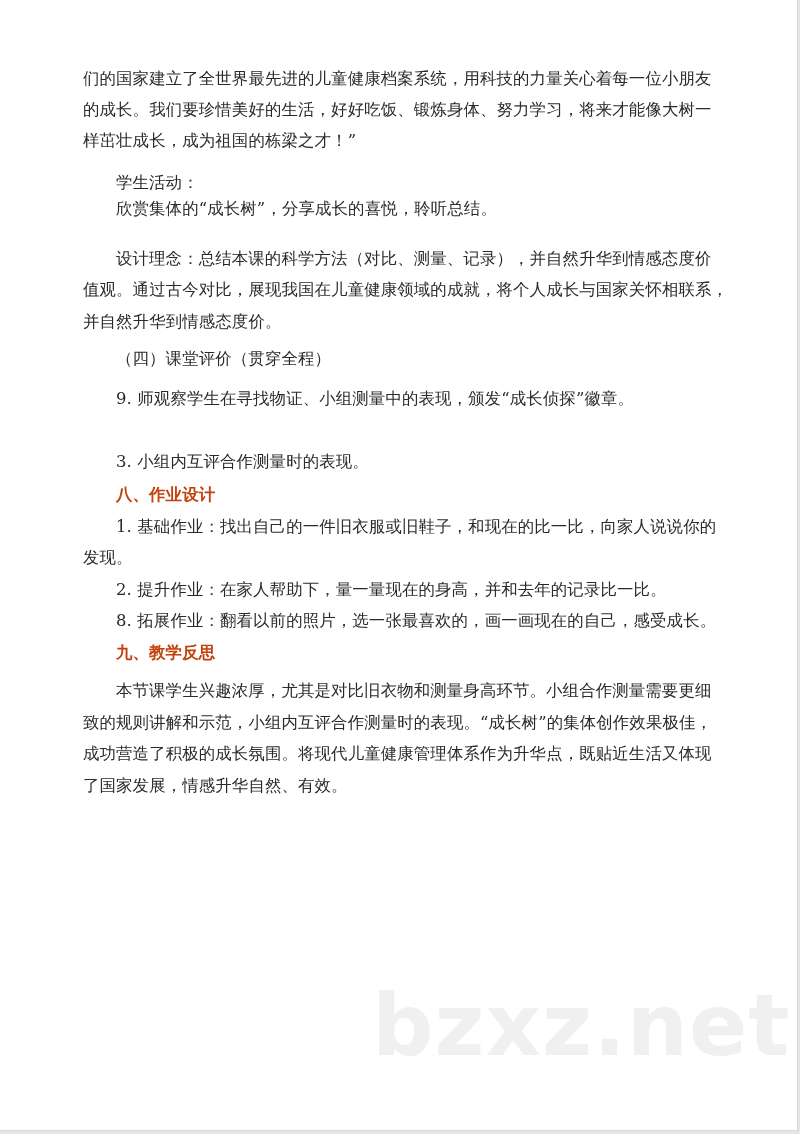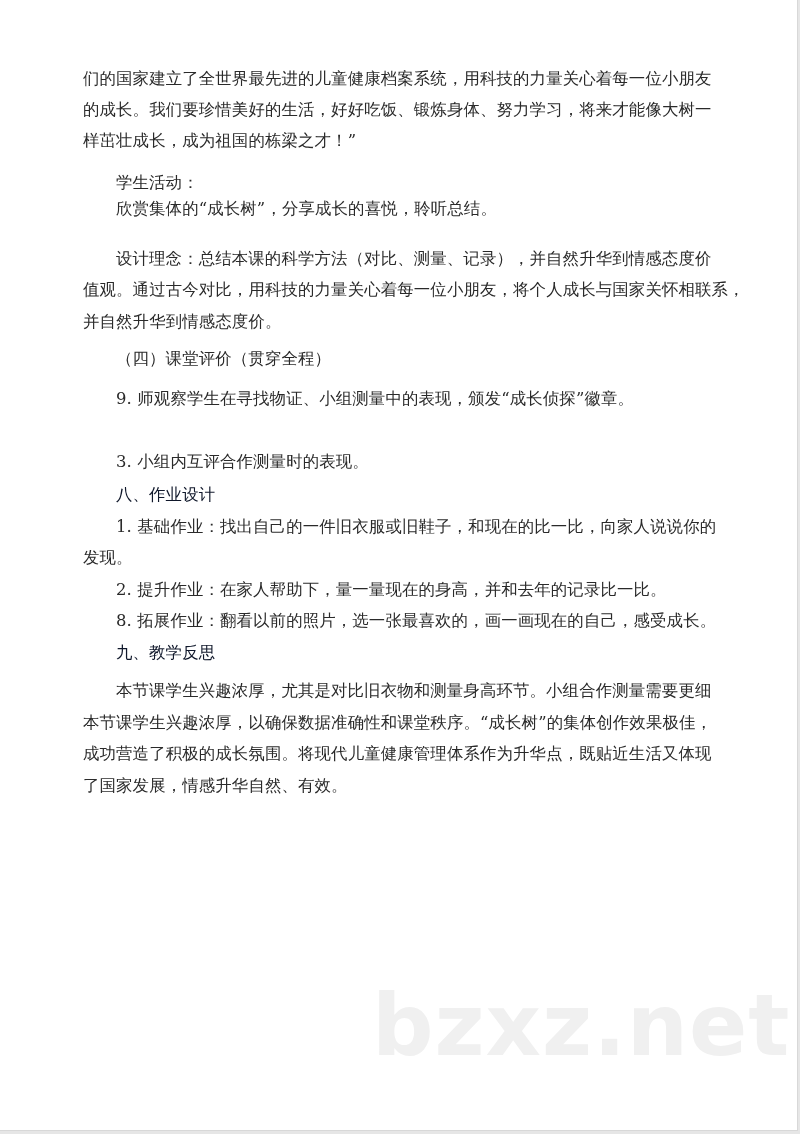--- a/index.html
+++ b/index.html
@@ -12,48 +12,48 @@
     position: absolute; left: 0; top: 0; width: 797px; height: 1130px;
     background: #ffffff;
     border-right: 1px solid #d8d8d8; border-bottom: 1px solid #d8d8d8; text-align: center;
   }
   .line {
     position: absolute; left: 83px; white-space: nowrap;
     font-size: 16.4px; line-height: 20px; color: #2a2a2a;
     letter-spacing: 0.15px;
   }
   .indent { left: 116px; }
-  .heading { font-weight: normal; color: #0f172a; }
+  .heading { font-weight: bold; color: #c2410c; }
   .watermark {
     position: absolute; left: 372px; top: 985px;
     font-family: "DejaVu Sans", "Liberation Sans", sans-serif;
     font-weight: bold; font-size: 86px; line-height: 80px;
     color: #f0f0f0; letter-spacing: 1px;
   }
 </style>
 </head>
 <body>
 
 <div class="page">
   <div class="line" style="top:69px">们的国家建立了全世界最先进的儿童健康档案系统，用科技的力量关心着每一位小朋友</div>
   <div class="line" style="top:100px">的成长。我们要珍惜美好的生活，好好吃饭、锻炼身体、努力学习，将来才能像大树一</div>
   <div class="line" style="top:131px">样茁壮成长，成为祖国的栋梁之才！”</div>
   <div class="line indent" style="top:173px">学生活动：</div>
   <div class="line indent" style="top:199px">欣赏集体的“成长树”，分享成长的喜悦，聆听总结。</div>
   <div class="line indent" style="top:249px">设计理念：总结本课的科学方法（对比、测量、记录），并自然升华到情感态度价</div>
-  <div class="line" style="top:280px">值观。通过古今对比，用科技的力量关心着每一位小朋友，将个人成长与国家关怀相联系，</div>
+  <div class="line" style="top:280px">值观。通过古今对比，展现我国在儿童健康领域的成就，将个人成长与国家关怀相联系，</div>
   <div class="line" style="top:312px">并自然升华到情感态度价。</div>
   <div class="line indent" style="top:349px">（四）课堂评价（贯穿全程）</div>
   <div class="line indent" style="top:389px">9. 师观察学生在寻找物证、小组测量中的表现，颁发“成长侦探”徽章。</div>
   <div class="line indent" style="top:452px">3. 小组内互评合作测量时的表现。</div>
   <div class="line indent heading" style="top:485px">八、作业设计</div>
   <div class="line indent" style="top:517px">1. 基础作业：找出自己的一件旧衣服或旧鞋子，和现在的比一比，向家人说说你的</div>
   <div class="line" style="top:548px">发现。</div>
   <div class="line indent" style="top:580px">2. 提升作业：在家人帮助下，量一量现在的身高，并和去年的记录比一比。</div>
   <div class="line indent" style="top:611px">8. 拓展作业：翻看以前的照片，选一张最喜欢的，画一画现在的自己，感受成长。</div>
   <div class="line indent heading" style="top:643px">九、教学反思</div>
   <div class="line indent" style="top:681px">本节课学生兴趣浓厚，尤其是对比旧衣物和测量身高环节。小组合作测量需要更细</div>
-  <div class="line" style="top:713px">本节课学生兴趣浓厚，以确保数据准确性和课堂秩序。“成长树”的集体创作效果极佳，</div>
+  <div class="line" style="top:713px">致的规则讲解和示范，小组内互评合作测量时的表现。“成长树”的集体创作效果极佳，</div>
   <div class="line" style="top:744px">成功营造了积极的成长氛围。将现代儿童健康管理体系作为升华点，既贴近生活又体现</div>
   <div class="line" style="top:776px">了国家发展，情感升华自然、有效。</div>
 
   <div class="watermark">bzxz.net</div>
 </div>
 
 </body></html>

